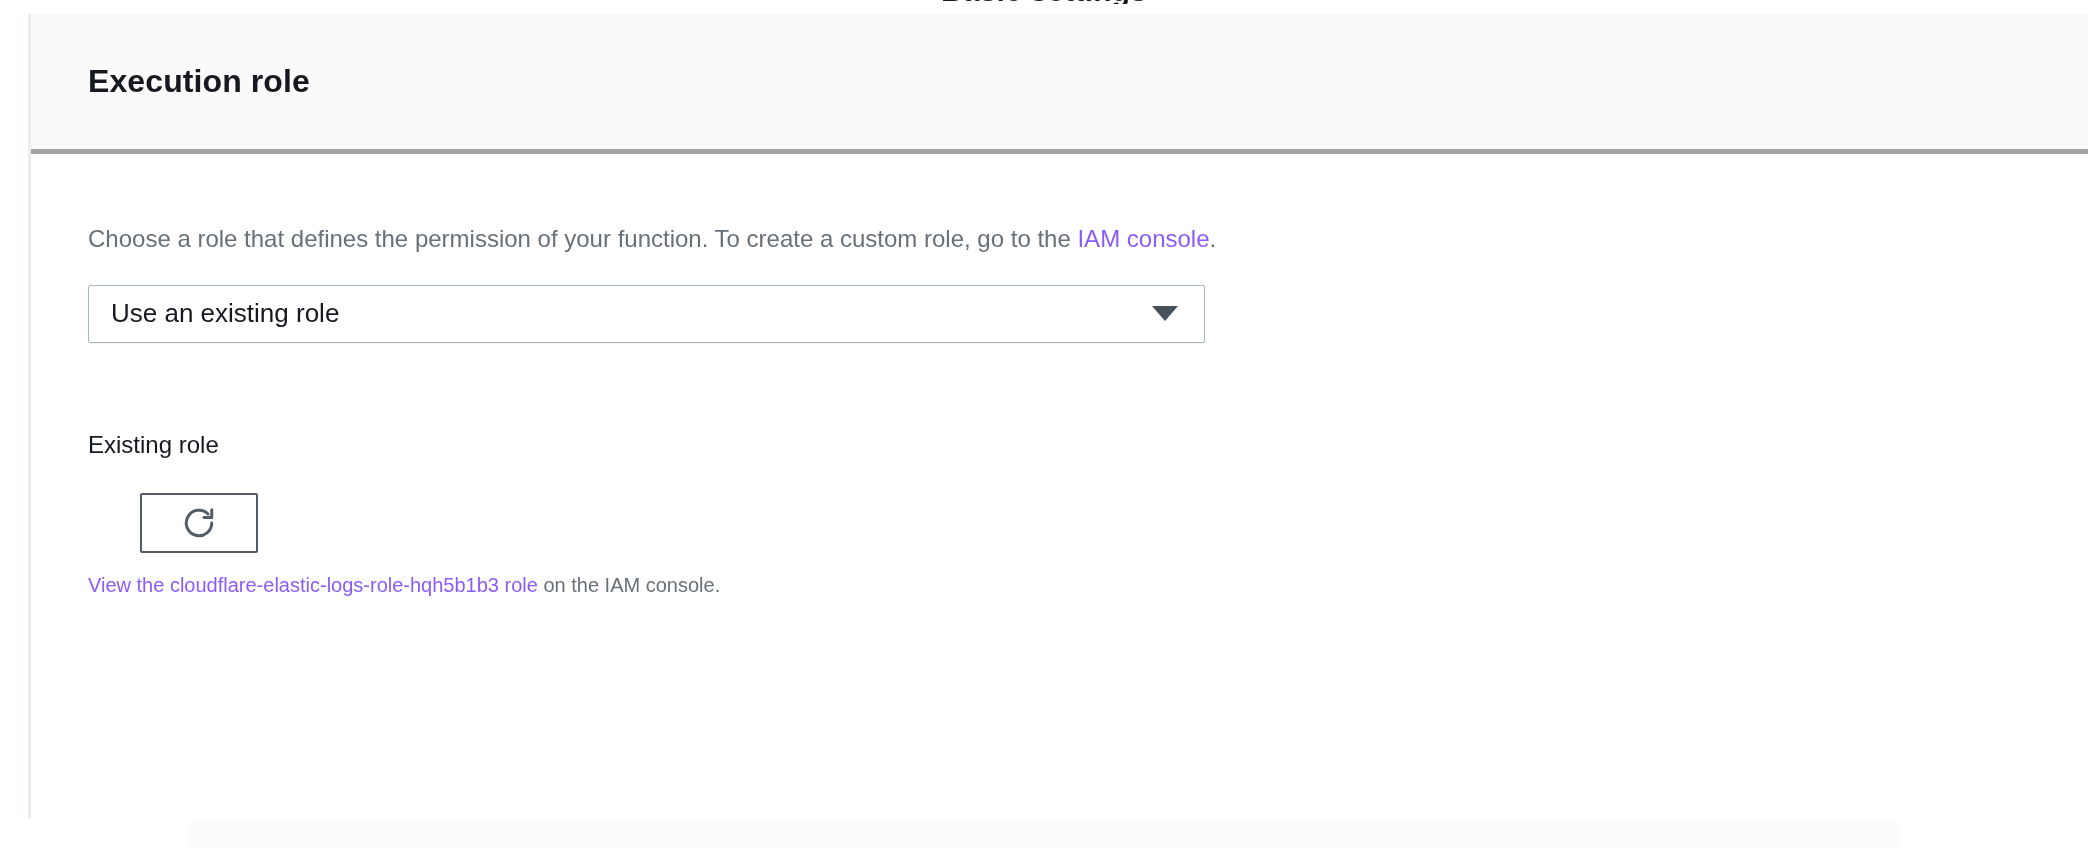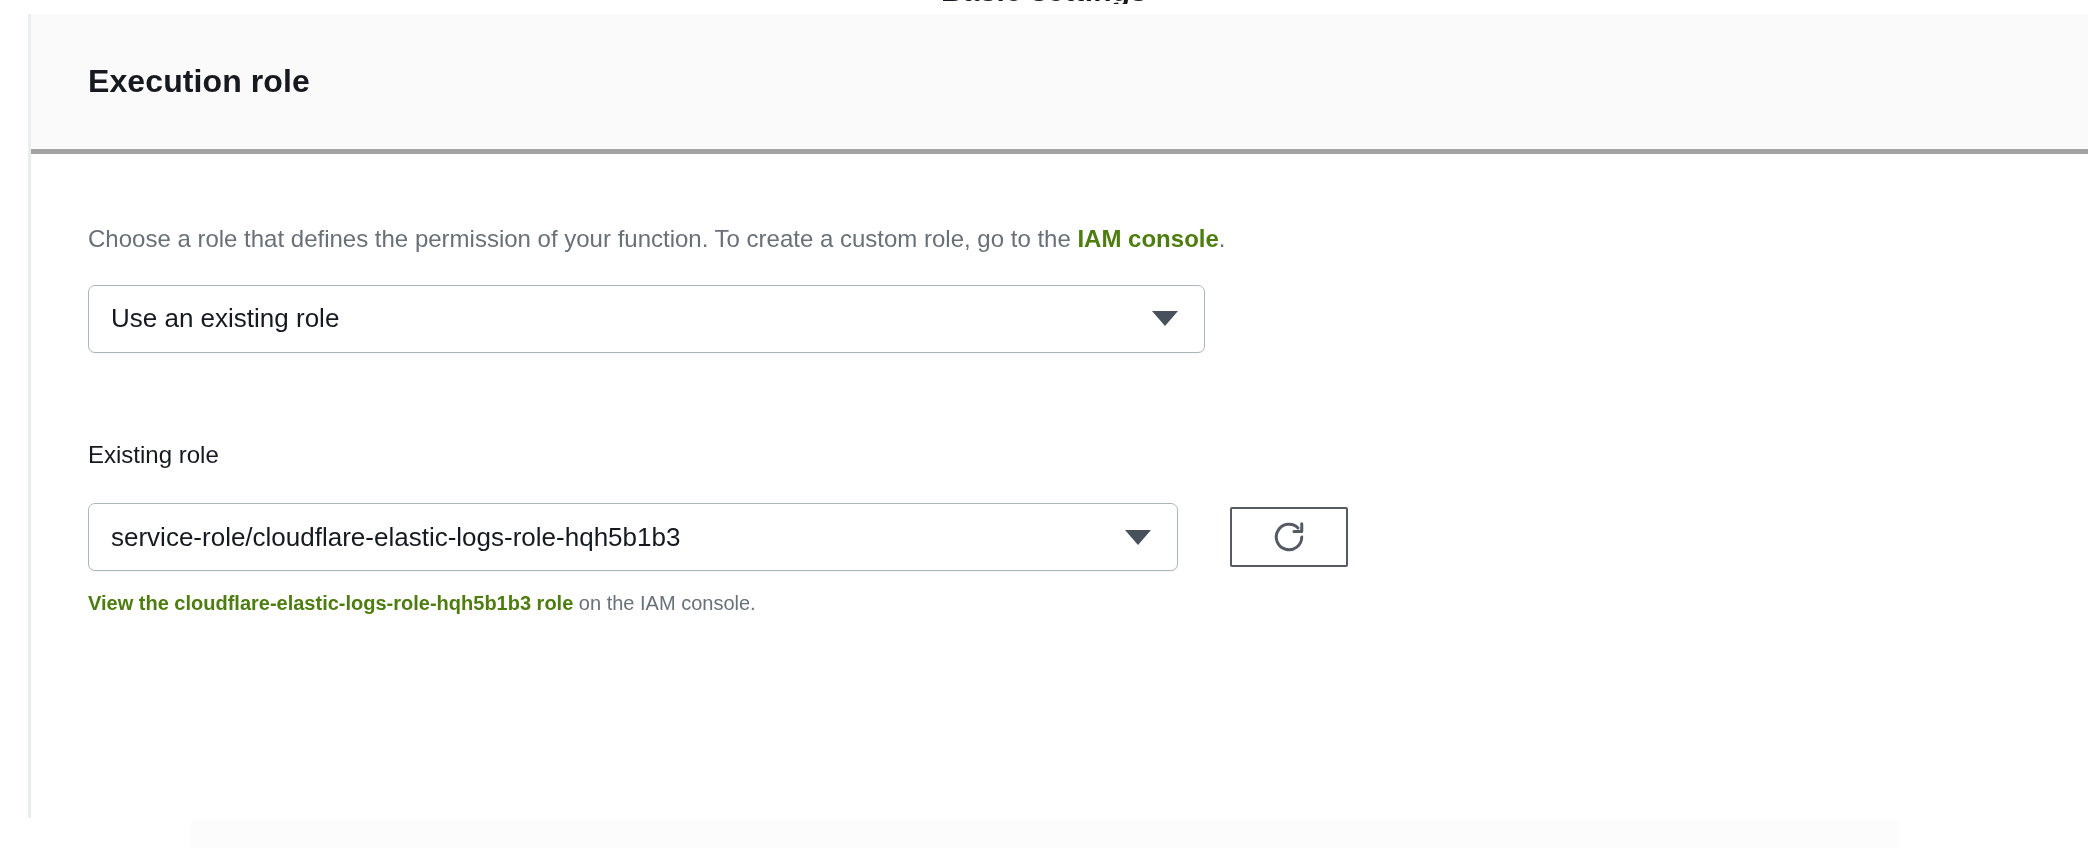--- a/index.html
+++ b/index.html
@@ -69,45 +69,45 @@
   .desc {
     font-size: 24px;
     line-height: 1.45;
     color: #687078;
     margin: 0;
   }
   .desc-1 {
     padding-top: 68px;
   }
   .link {
-    color: #4d7c0f;
-    font-weight: bold;
+    color: #8b5cf6;
+    font-weight: normal;
     text-decoration: none;
     cursor: pointer;
   }
 
   .field-label {
     font-size: 24px;
     color: #16191f;
     margin: 0;
     line-height: 1.35;
   }
 
   
   .select-row {
     display: flex;
     align-items: center;
   }
   .select {
     position: relative;
     box-sizing: border-box;
-    height: 68px;
+    height: 58px;
     background: #ffffff;
     border: 1px solid #aab7b8;
-    border-radius: 7px;
+    border-radius: 2px;
     display: flex;
     align-items: center;
     cursor: pointer;
     box-shadow: 0 1px 1px rgba(0,0,0,0.04);
   }
   .select-value {
     font-size: 26px;
     color: #16191f;
     padding-left: 22px;
     white-space: nowrap;
@@ -191,24 +191,20 @@
 
     <div class="select" id="select-role-type">
       <span class="select-value">Use an existing role</span>
       <span class="caret"></span>
     </div>
 
     <div class="block-existing-role">
       <div class="field-label">Existing role</div>
 
       <div class="select-row row-existing-select">
-        <div class="select" id="select-existing-role">
-          <span class="select-value">service-role/cloudflare-elastic-logs-role-hqh5b1b3</span>
-          <span class="caret"></span>
-        </div>
 
         <div class="refresh-btn">
           <span>
             <svg width="36" height="36" viewBox="0 0 24 24" fill="none" stroke="#545b64" stroke-width="2" stroke-linecap="round" stroke-linejoin="round">
               <path d="M20.5 12a8.5 8.5 0 1 1-2.49-6.01"></path>
               <polyline points="20.5 3.2 20.5 8.4 15.3 8.4"></polyline>
             </svg>
           </span>
         </div>
       </div>

